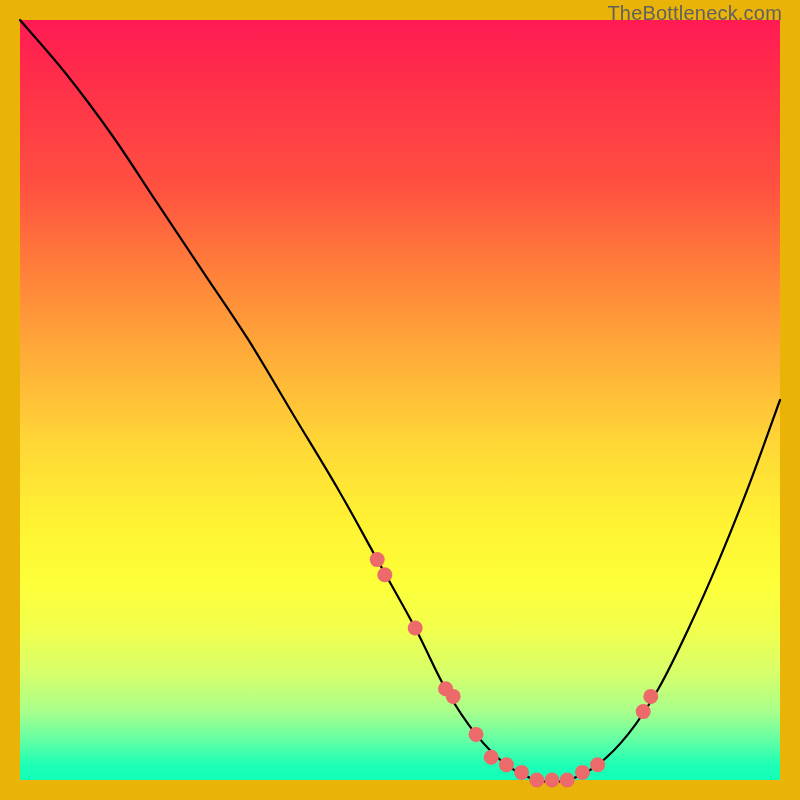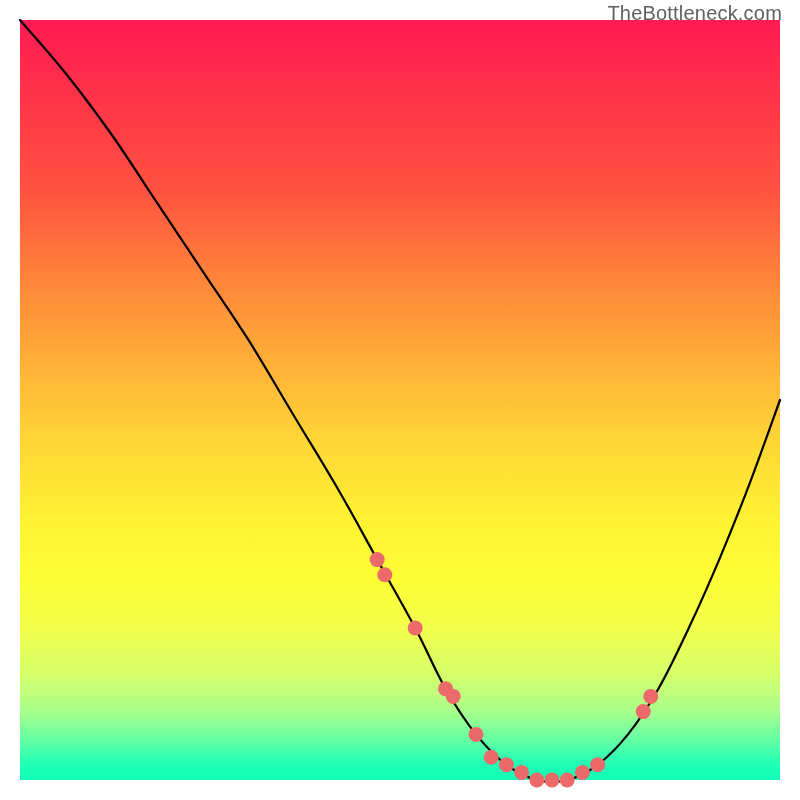--- a/index.html
+++ b/index.html
@@ -8,21 +8,21 @@
     width: 800px;
     height: 800px;
     background: #000;
     font-family: Arial, Helvetica, sans-serif;
     overflow: hidden;
   }
   .stage {
     position: relative;
     width: 800px;
     height: 800px;
-    background: #ffffff;
+    background: #eab308;
   }
   .plot-area {
     position: absolute;
     left: 20px;
     top: 20px;
     width: 760px;
     height: 760px;
     background: linear-gradient(
       to bottom,
       #ff1a53 0%,

